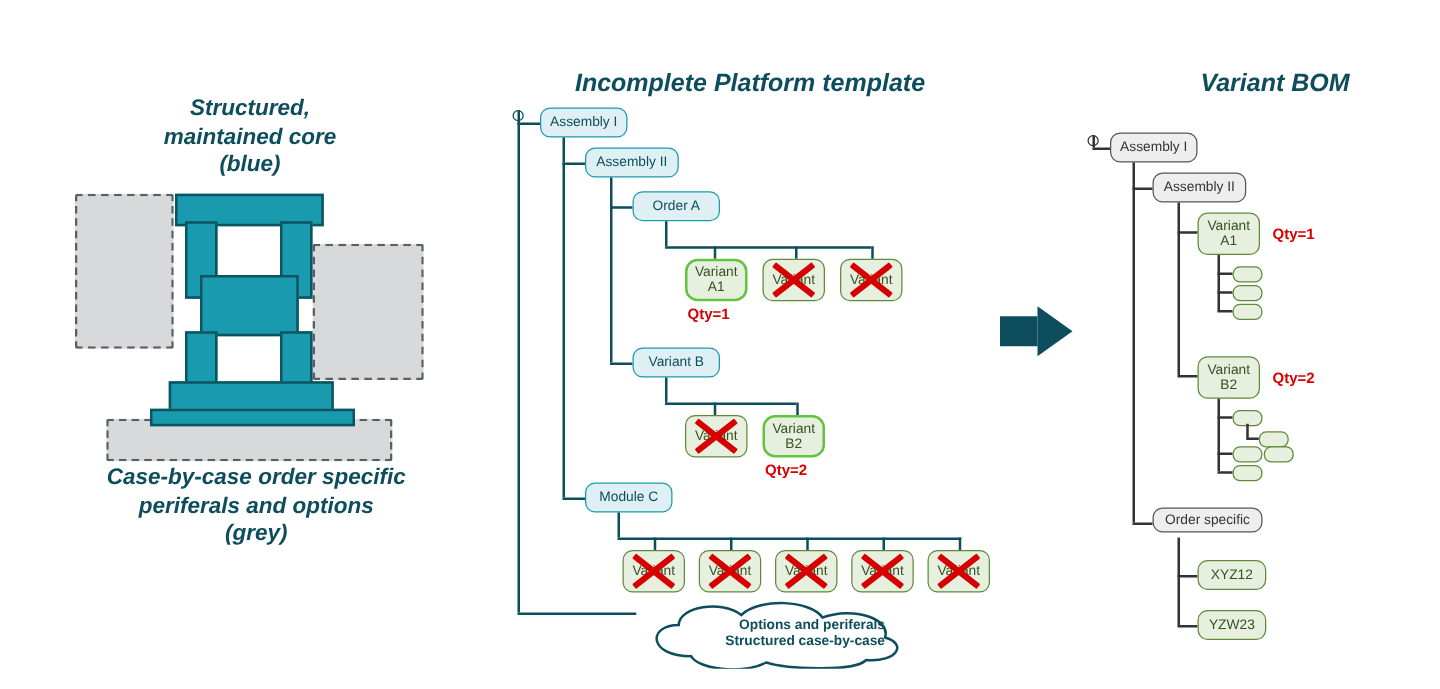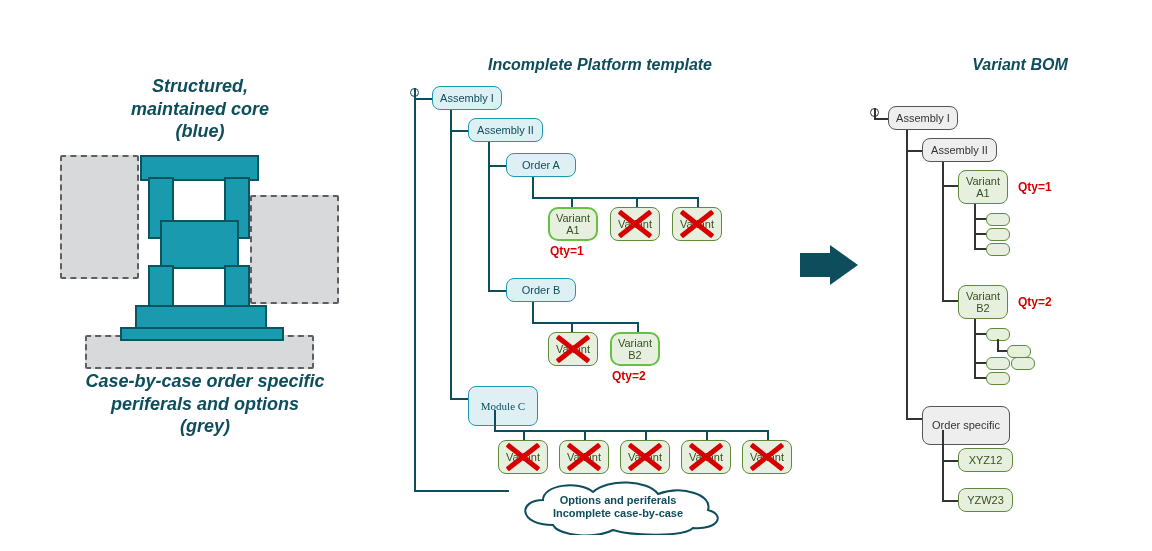--- a/index.html
+++ b/index.html
@@ -9,21 +9,21 @@
     width: 1152px;
     height: 551px;
     position: relative;
     overflow: hidden;
   }
   .title {
     position: absolute;
     font-style: italic;
     font-weight: 700;
     color: #0d4d5c;
-    font-size: 16px;
+    font-size: 20px;
     text-align: center;
     line-height: 1.2;
   }
   .sub-label {
     position: absolute;
     font-style: italic;
     font-weight: 700;
     color: #0d4d5c;
     font-size: 18px;
     text-align: center;
@@ -99,21 +99,21 @@
   .v { width:1.5px; }
   .dot {
     position:absolute; width:7px; height:7px;
     border:1.5px solid #0d4d5c; border-radius:50%; background:#fff;
   }
   .line2 { position:absolute; background:#333; }
 
   
   .cloud-wrap { position:absolute; }
   .cloud-text {
-    position:absolute; text-align:center; font-size:11px; font-weight:600;
+    position:absolute; text-align:right; font-size:11px; font-weight:600;
     color:#0d4d5c; line-height:1.2; width:180px;
   }
 
   
   .arrow {
     position:absolute;
     width:0; height:0;
   }
 </style>
 </head>
@@ -174,36 +174,36 @@
 A1</div>
   <div class="qty" style="left:140px; top:164px;">Qty=1</div>
 
   <div class="node node-green" style="left:200px; top:127px; width:50px; height:34px;">Variant</div>
   <div class="x-mark" style="left:205px; top:130px; width:40px; height:28px;"></div>
 
   <div class="node node-green" style="left:262px; top:127px; width:50px; height:34px;">Variant</div>
   <div class="x-mark" style="left:267px; top:130px; width:40px; height:28px;"></div>
 
   <div class="line h" style="left:78px; top:210px; width:18px;"></div>
-  <div class="node node-blue" style="left:96px; top:198px; width:70px; height:24px;">Order B</div>
+  <div class="node node-blue" style="left:96px; top:198px; width:70px; height:24px;">Variant B</div>
   <div class="line v" style="left:122px; top:222px; height:20px;"></div>
   <div class="line h" style="left:122px; top:242px; width:105px;"></div>
   <div class="line v" style="left:161px; top:242px; height:10px;"></div>
   <div class="line v" style="left:227px; top:242px; height:10px;"></div>
 
   <div class="node node-green" style="left:138px; top:252px; width:50px; height:34px;">Variant</div>
   <div class="x-mark" style="left:143px; top:255px; width:40px; height:28px;"></div>
 
   <div class="node node-sel" style="left:200px; top:252px; width:50px; height:34px; white-space:pre-line;">Variant
 B2</div>
   <div class="qty" style="left:202px; top:289px;">Qty=2</div>
 
   <div class="line v" style="left:40px; top:50px; height:268px;"></div>
   <div class="line h" style="left:40px; top:318px; width:18px;"></div>
-  <div class="node node-blue" style="left:58px; top:306px; width:70px; height:40px;font-family:Liberation Serif, serif;">Module C</div>
+  <div class="node node-blue" style="left:58px; top:306px; width:70px; height:24px;">Module C</div>
   <div class="line v" style="left:84px; top:330px; height:20px;"></div>
   <div class="line h" style="left:84px; top:350px; width:275px;"></div>
   <div class="line v" style="left:113px; top:350px; height:10px;"></div>
   <div class="line v" style="left:174px; top:350px; height:10px;"></div>
   <div class="line v" style="left:235px; top:350px; height:10px;"></div>
   <div class="line v" style="left:296px; top:350px; height:10px;"></div>
   <div class="line v" style="left:357px; top:350px; height:10px;"></div>
 
   <div class="node node-green" style="left:88px;  top:360px; width:50px; height:34px;">Variant</div>
   <div class="x-mark" style="left:93px; top:363px; width:40px; height:28px;"></div>
@@ -216,21 +216,21 @@
   <div class="node node-green" style="left:332px; top:360px; width:50px; height:34px;">Variant</div>
   <div class="x-mark" style="left:337px; top:363px; width:40px; height:28px;"></div>
 
   <div class="line h" style="left:4px; top:410px; width:95px;"></div>
   <div class="cloud-wrap" style="left:98px; top:400px; width:220px; height:55px;">
     <svg width="220" height="55" viewBox="0 0 220 55">
       <path d="M45 45 C10 45 10 20 35 20 C35 5 70 0 85 12 C100 -2 140 0 150 14 C175 5 205 15 200 30 C218 35 210 50 185 48 C175 58 120 55 105 50 C85 60 50 55 45 45 Z" fill="#ffffff" stroke="#0d4d5c" stroke-width="2"></path>
     </svg>
     <div class="cloud-text" style="left:20px; top:14px;">
       <span>Options and periferals</span><br>
-      <span>Incomplete case-by-case</span>
+      <span>Structured case-by-case</span>
     </div>
   </div>
 </div>
 
 <div style="position:absolute; left:800px; top:245px;">
   <div style="position:absolute; left:0; top:8px; width:30px; height:24px; background:#0d4d5c;"></div>
   <div class="arrow" style="left:30px; top:0; border-top:20px solid transparent; border-bottom:20px solid transparent; border-left:28px solid #0d4d5c;"></div>
 </div>
 
 <div style="position:absolute; left:870px; top:100px; width:260px; height:420px;">
@@ -269,19 +269,19 @@
   <div class="line2 v" style="left:127px; top:239px; height:12px; width:1.5px;"></div>
   <div class="line2 h" style="left:127px; top:250px; width:10px; height:1.5px;"></div>
   <div class="node-small" style="left:137px; top:245px;"></div>
   <div class="line2 h" style="left:104px; top:262px; width:12px; height:1.5px;"></div>
   <div class="node-small" style="left:116px; top:257px;"></div>
   <div class="node-small" style="left:141px; top:257px;"></div>
   <div class="line2 h" style="left:104px; top:277px; width:12px; height:1.5px;"></div>
   <div class="node-small" style="left:116px; top:272px;"></div>
 
   <div class="line2 h" style="left:36px; top:318px; width:16px; height:1.5px;"></div>
-  <div class="node node-grey" style="left:52px; top:306px; width:88px; height:39px;">Order specific</div>
+  <div class="node node-grey" style="left:52px; top:306px; width:88px; height:20px;">Order specific</div>
   <div class="line2 v" style="left:72px; top:330px; height:70px; width:1.5px;"></div>
   <div class="line2 h" style="left:72px; top:360px; width:16px; height:1.5px;"></div>
   <div class="node node-green" style="left:88px; top:348px; width:55px; height:24px;">XYZ12</div>
   <div class="line2 h" style="left:72px; top:400px; width:16px; height:1.5px;"></div>
   <div class="node node-green" style="left:88px; top:388px; width:55px; height:24px;">YZW23</div>
 </div>
 
 </body></html>

